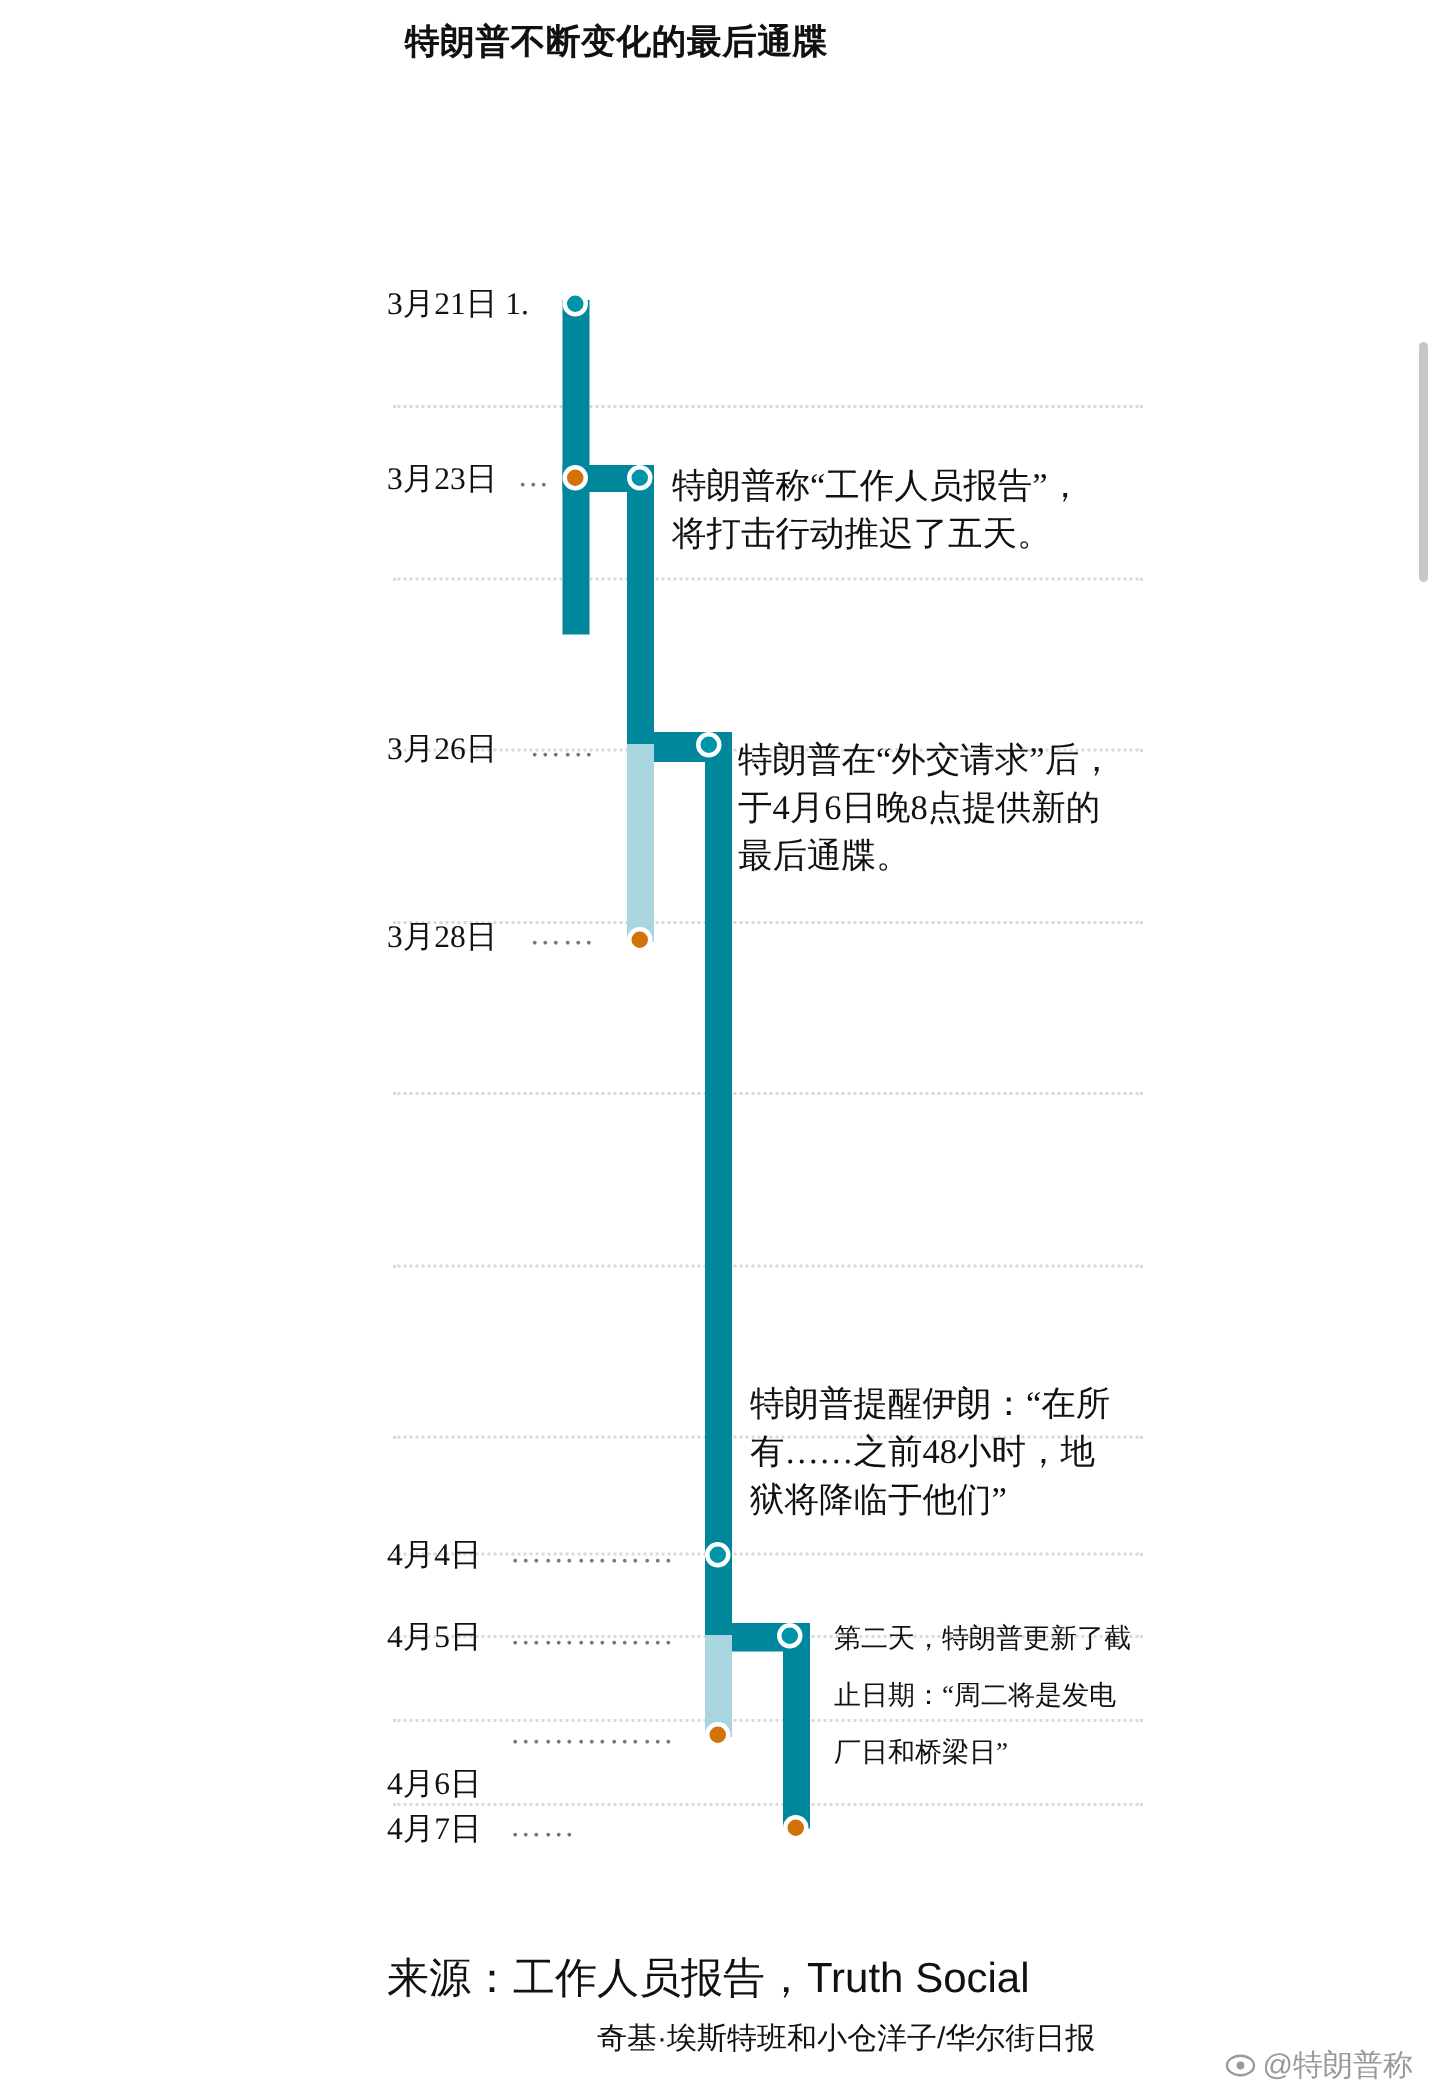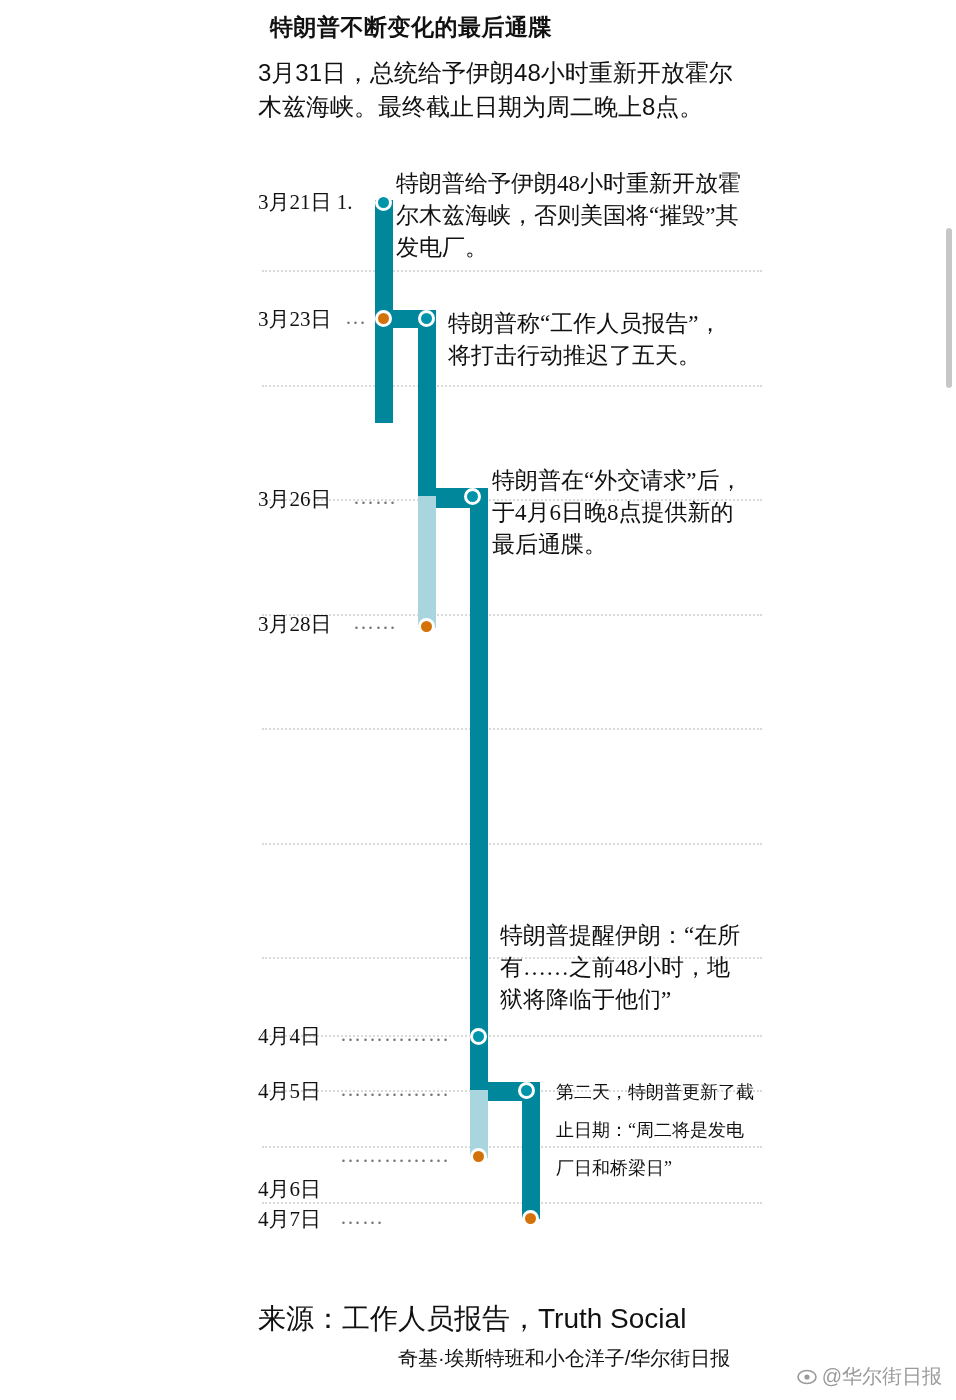--- a/index.html
+++ b/index.html
@@ -158,21 +158,20 @@
     position: relative;
   }
   .wm-eye svg { display: block; }
 </style>
 </head>
 <body>
 
 <div class="page">
 
   <div class="title">特朗普不断变化的最后通牒</div>
-  <div class="subtitle">3月31日，总统给予伊朗48小时重新开放霍尔木兹海峡。最终截止日期为周二晚上8点。</div>
 
   <div class="chart">
 
     <div class="gridline" style="top:120px;"></div>
     <div class="gridline" style="top:235px;"></div>
     <div class="gridline" style="top:349px;"></div>
     <div class="gridline" style="top:464px;"></div>
     <div class="gridline" style="top:578px;"></div>
     <div class="gridline" style="top:693px;"></div>
     <div class="gridline" style="top:807px;"></div>
@@ -217,40 +216,39 @@
 
     <div class="datelabel" style="left:258px; top:927px;">4月5日</div>
     <div class="dateleader" style="left:340px; top:927px;">……………</div>
 
     <div class="datelabel" style="left:258px; top:993px;margin-top:32px;">4月6日</div>
     <div class="dateleader" style="left:340px; top:993px;">……………</div>
 
     <div class="datelabel" style="left:258px; top:1055px;">4月7日</div>
     <div class="dateleader" style="left:340px; top:1055px;">……</div>
 
-    <div class="anno" style="left:396px; top:18px; width:358px;">特朗普给予伊朗48小时重新开放霍尔木兹海峡，否则美国将“摧毁”其发电厂。</div>
 
     <div class="anno" style="left:448px; top:158px; width:290px;">特朗普称“工作人员报告”，将打击行动推迟了五天。</div>
 
-    <div class="anno" style="left:492px; top:315px; width:258px;">特朗普在“外交请求”后，于4月6日晚8点提供新的最后通牒。</div>
+    <div class="anno" style="left:492px; top:341px; width:258px;">特朗普在“外交请求”后，于4月6日晚8点提供新的最后通牒。</div>
 
     <div class="anno" style="left:500px; top:770px; width:248px;">特朗普提醒伊朗：“在所有……之前48小时，地狱将降临于他们”</div>
 
     <div class="anno big" style="left:556px; top:923px; width:200px;">第二天，特朗普更新了截止日期：“周二将是发电厂日和桥梁日”</div>
   </div>
 
   <div class="source">来源：工作人员报告，Truth Social</div>
   <div class="credit">奇基·埃斯特班和小仓洋子/华尔街日报</div>
 
   <div class="scrollbar-track"></div>
   <div class="scrollbar-thumb"></div>
 
   <div class="watermark">
     <span class="wm-eye">
       <svg width="20" height="20" viewBox="0 0 20 20">
         <ellipse cx="10" cy="10" rx="9" ry="6.5" fill="none" stroke="#9a9a9a" stroke-width="1.6"></ellipse>
         <circle cx="10" cy="10" r="2.6" fill="#9a9a9a"></circle>
       </svg>
     </span>
-    <span>@华尔街日报</span>
+    <span>@特朗普称</span>
   </div>
 
 </div>
 
 </body></html>

